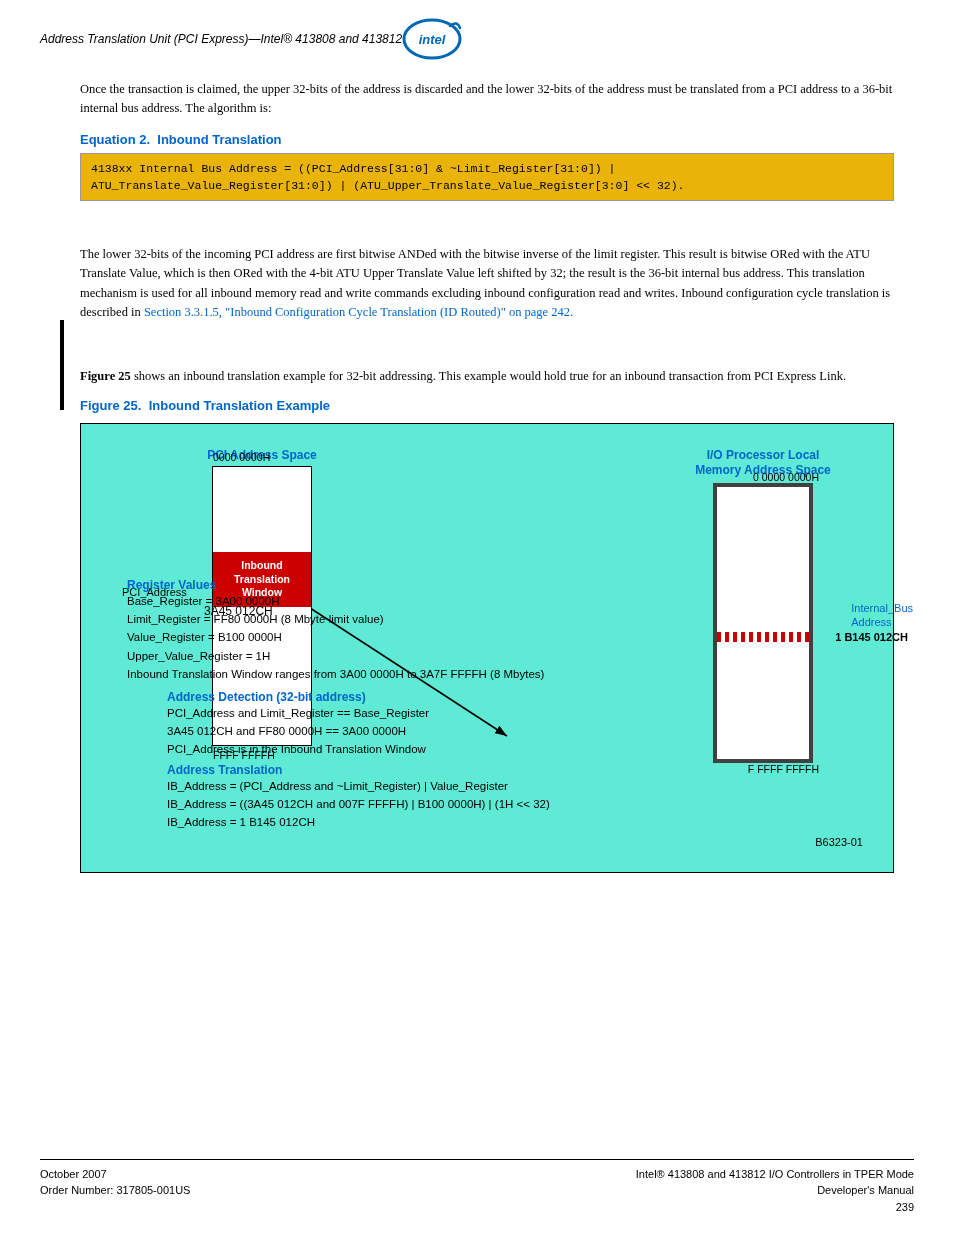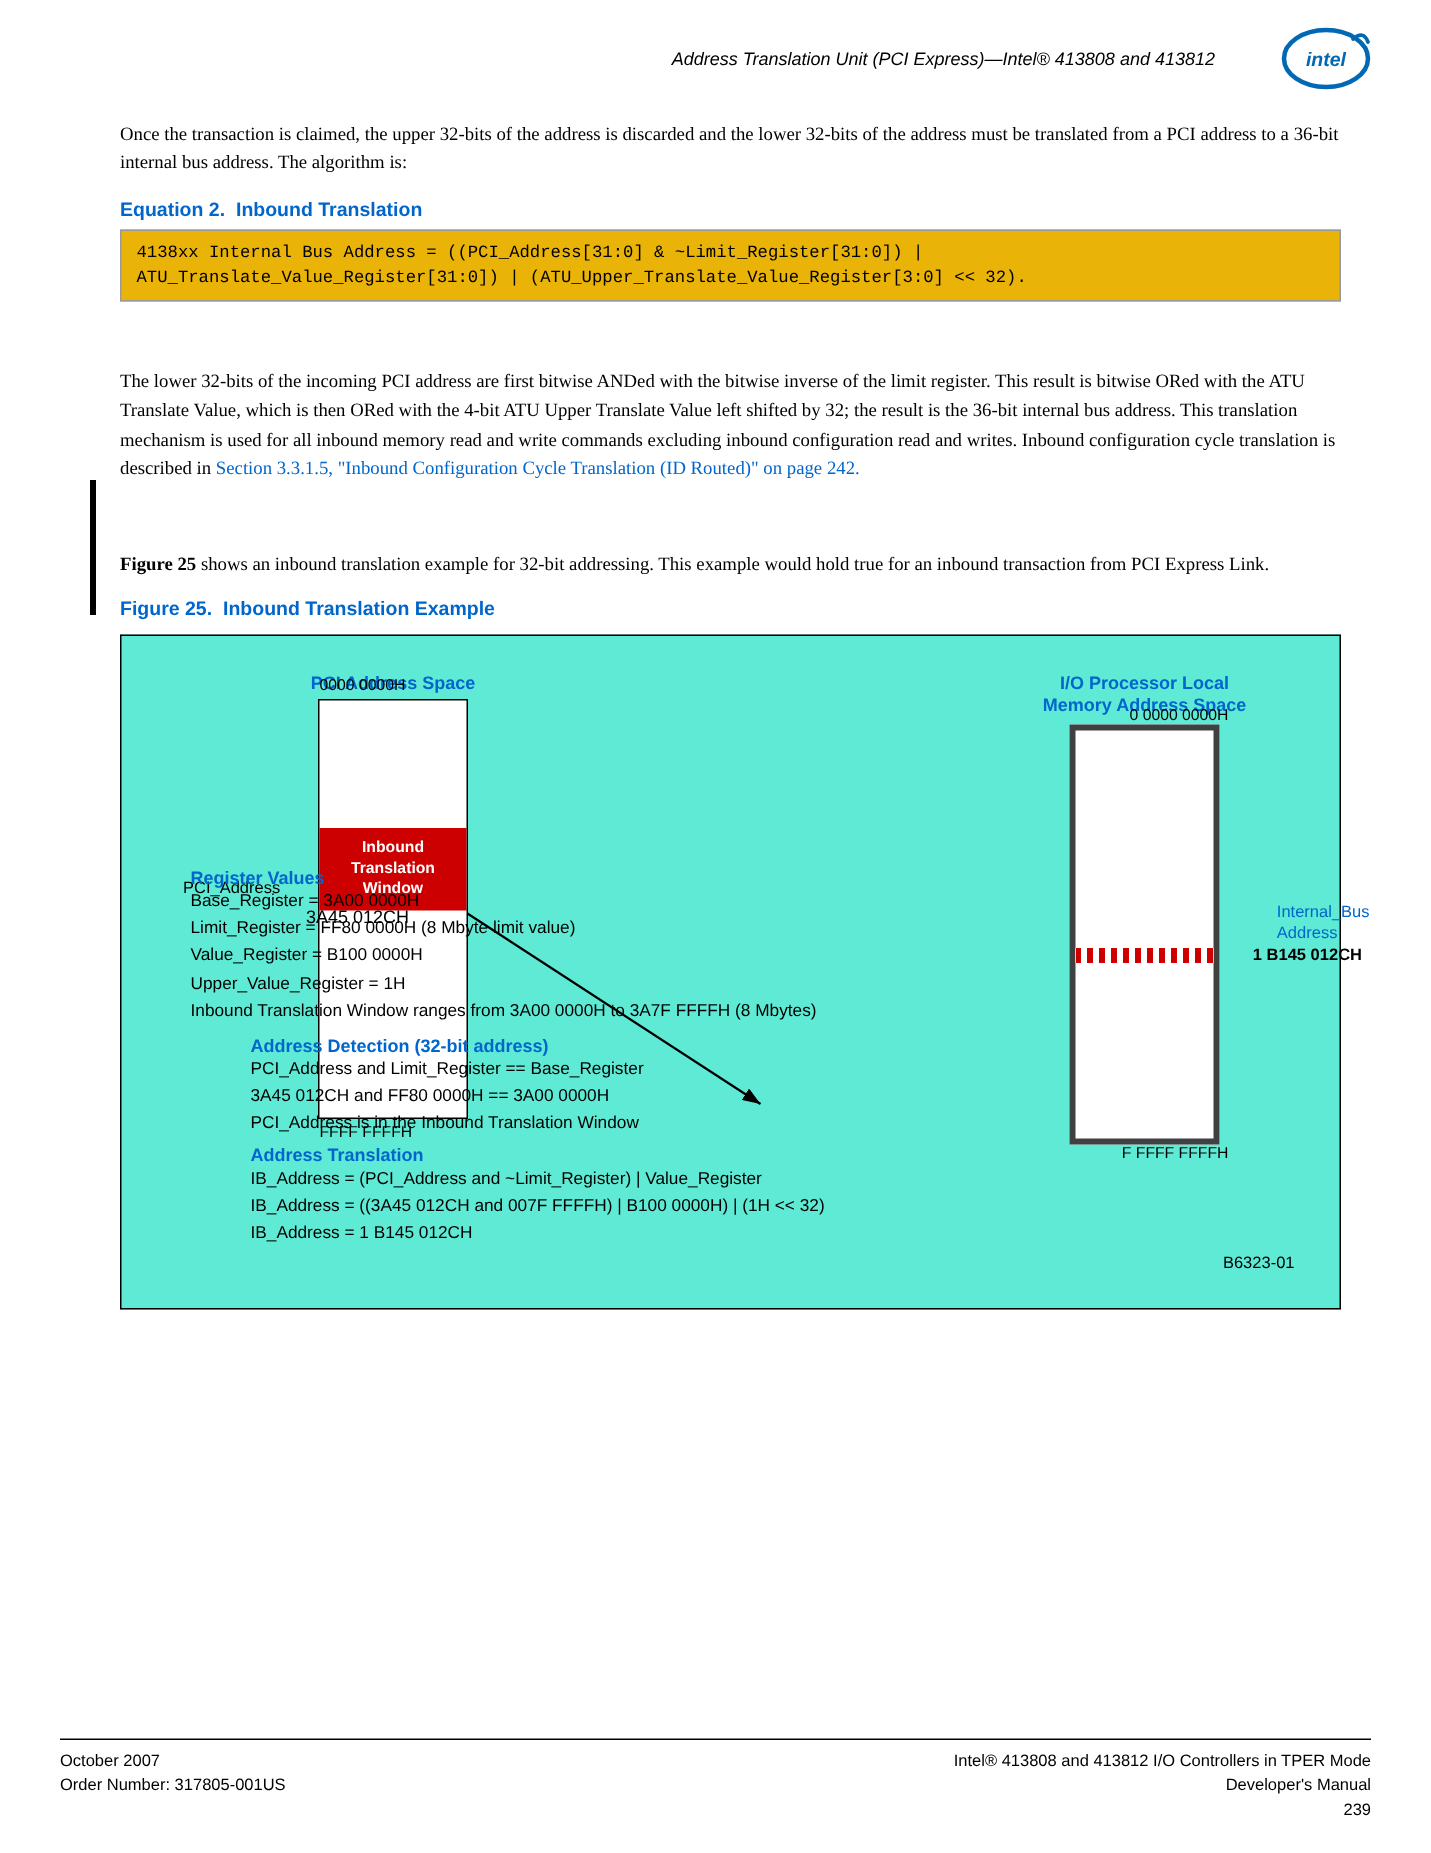--- a/index.html
+++ b/index.html
@@ -13,25 +13,24 @@
     }
     .page {
       width: 954px;
       min-height: 1235px;
       padding: 0;
       position: relative;
     }
     
     .header {
       display: flex;
-      justify-content: flex-end;
+      justify-content: flex-start;
       align-items: center;
       padding: 18px 40px 10px 40px;
       border-bottom: none;
-      gap: 44px;
     }
     .header-title {
       font-style: italic;
       font-size: 12px;
       color: #000;
     }
     .intel-logo {
       width: 60px;
       height: 42px;
     }

